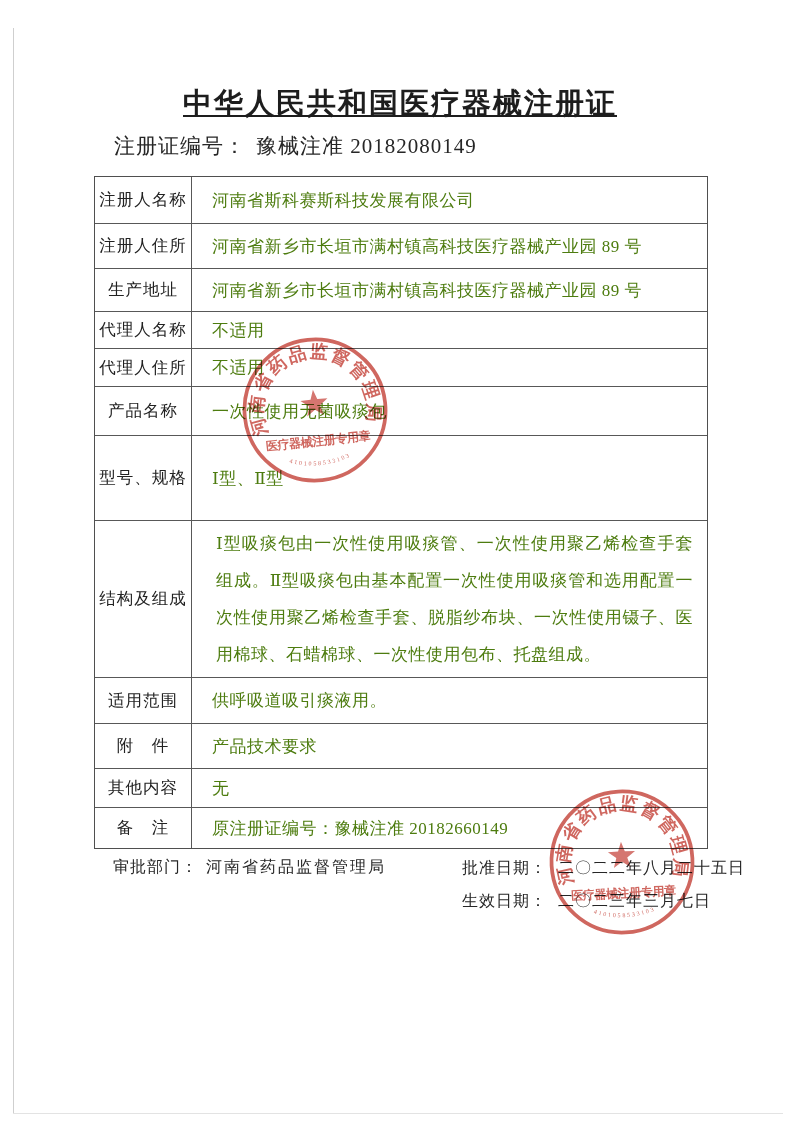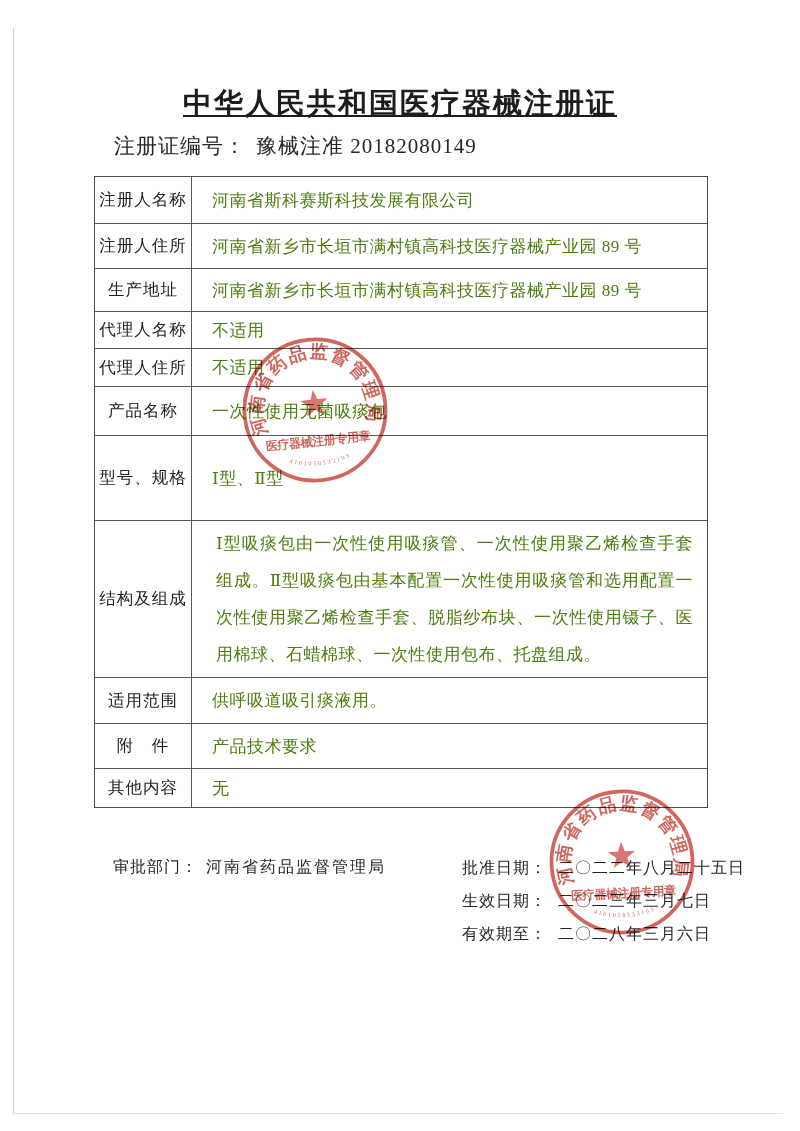--- a/index.html
+++ b/index.html
@@ -105,35 +105,36 @@
     <div class="cell-value">供呼吸道吸引痰液用。</div>
   </div>
   <div class="row" style="height:45px">
     <div class="cell-label">附　件</div>
     <div class="cell-value">产品技术要求</div>
   </div>
   <div class="row" style="height:39px">
     <div class="cell-label">其他内容</div>
     <div class="cell-value">无</div>
   </div>
+  <div class="row" style="height:41px">
+    <div class="cell-label">备　注</div>
+    <div class="cell-value">原注册证编号：豫械注准 20182660149</div>
+  </div>
 </div>
 
 <div class="footer-dept">
   <span>审批部门：</span><span class="val">河南省药品监督管理局</span>
 </div>
 
 <div class="date-block">
   <div class="date-row">
     <span>批准日期：</span><span class="val">二〇二二年八月二十五日</span>
   </div>
   <div class="date-row">
     <span>生效日期：</span><span class="val">二〇二三年三月七日</span>
-  </div>
-  <div class="date-row">
-    <span>有效期至：</span><span class="val">二〇二八年三月六日</span>
   </div>
 </div>
 
 <svg class="stamp stamp-1" viewBox="0 0 200 200">
   <defs>
     <path id="p1arc" d="M 34.3,124 A 70,70 0 1 1 165.7,124" fill="none"></path>
     <path id="p1ser" d="M 55,165 A 120,120 0 0 0 145,165" fill="none"></path>
   </defs>
   <circle class="ring" cx="100" cy="100" r="94"></circle>
   <text class="arc-text"><textPath href="#p1arc" startOffset="50%" text-anchor="middle">河南省药品监督管理局</textPath></text>

